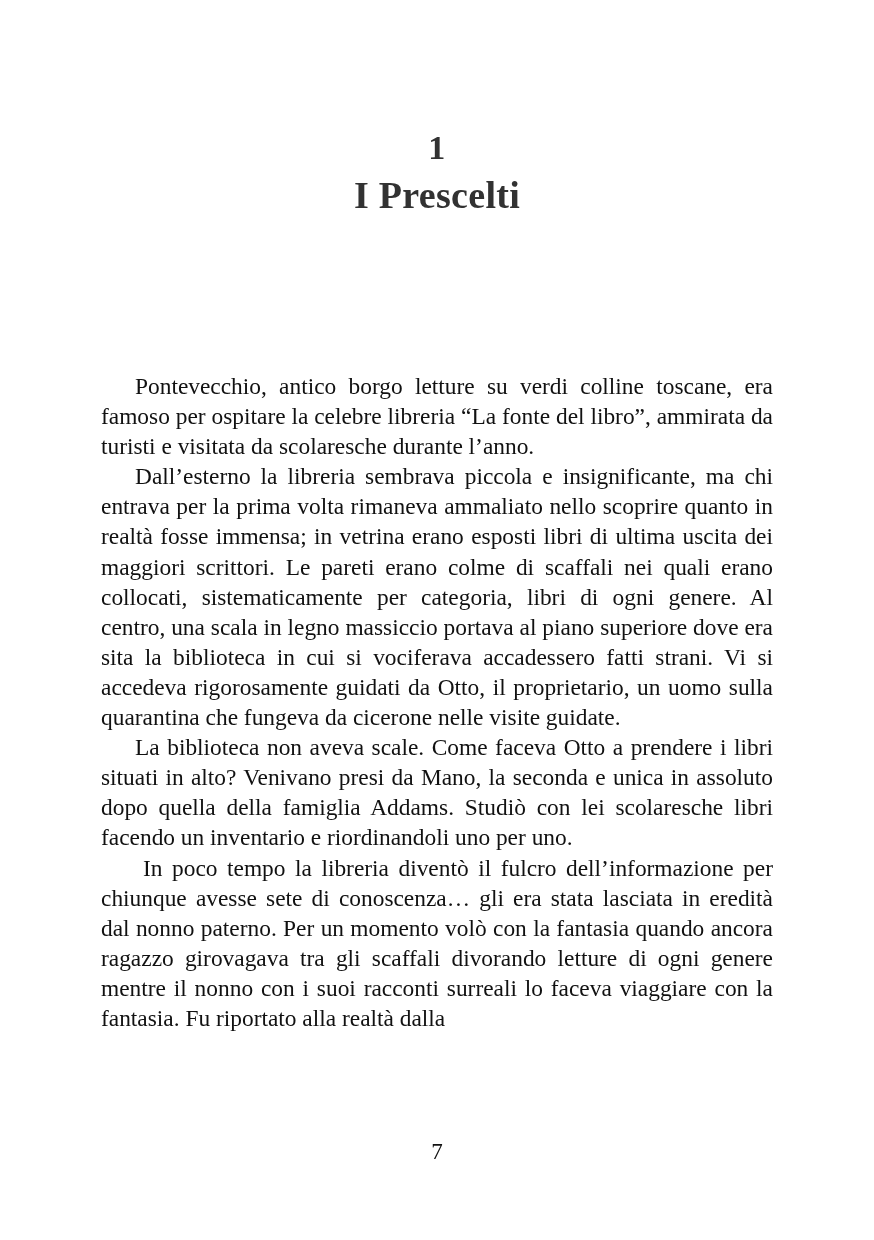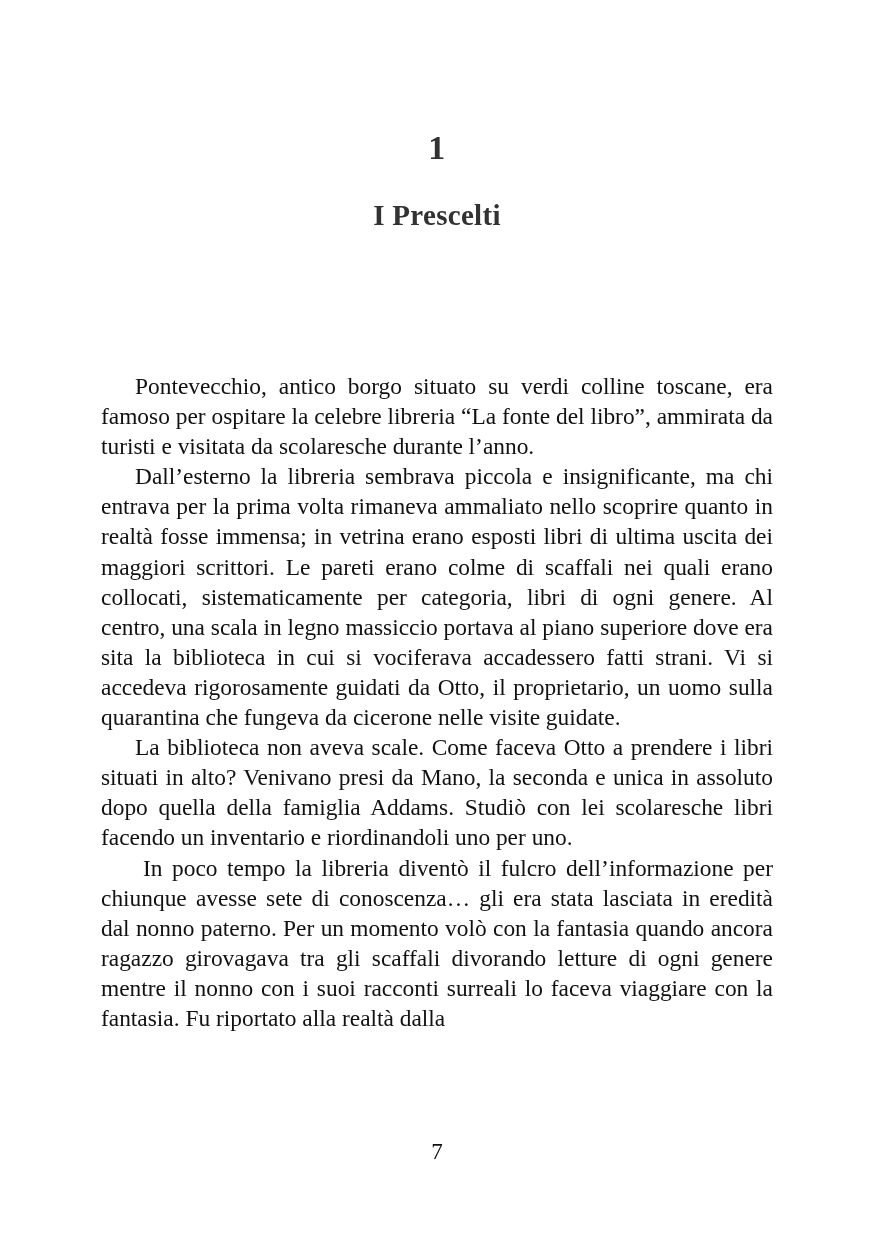--- a/index.html
+++ b/index.html
@@ -23,24 +23,24 @@
     text-align: center;
     color: #323232;
   }
   .chapter-number {
     font-size: 34px;
     font-weight: bold;
     line-height: 40px;
     letter-spacing: 0.5px;
   }
   .chapter-title {
-    font-size: 29px;
+    font-size: 38px;
     font-weight: bold;
     line-height: 46px;
-    margin-top: 24px;
+    margin-top: 4px;
     letter-spacing: 0.3px;
   }
   .body-block {
     position: absolute;
     left: 101px;
     top: 371px;
     width: 672px;
     color: #111111;
     font-size: 23.4px;
     line-height: 30.1px;
@@ -71,21 +71,21 @@
 <body>
 
 <div class="page">
 
   <header class="chapter-head">
     <div class="chapter-number">1</div>
     <div class="chapter-title">I Prescelti</div>
   </header>
 
   <article class="body-block">
-    <p>Pontevecchio, antico borgo situato su verdi colline toscane, era famoso per ospitare la celebre libreria “La fonte del libro”, ammirata da turisti e visitata da scolaresche durante l’anno.</p>
+    <p>Pontevecchio, antico borgo letture su verdi colline toscane, era famoso per ospitare la celebre libreria “La fonte del libro”, ammirata da turisti e visitata da scolaresche durante l’anno.</p>
     <p>Dall’esterno la libreria sembrava piccola e insignificante, ma chi entrava per la prima volta rimaneva ammaliato nello scoprire quanto in realtà fosse immensa; in vetrina erano esposti libri di ultima uscita dei maggiori scrittori. Le pareti erano colme di scaffali nei quali erano collocati, sistematicamente per categoria, libri di ogni genere. Al centro, una scala in legno massiccio portava al piano superiore dove era sita la biblioteca in cui si vociferava accadessero fatti strani. Vi si accedeva rigorosamente guidati da Otto, il proprietario, un uomo sulla quarantina che fungeva da cicerone nelle visite guidate.</p>
     <p>La biblioteca non aveva scale. Come faceva Otto a prendere i libri situati in alto? Venivano presi da Mano, la seconda e unica in assoluto dopo quella della famiglia Addams. Studiò con lei scolaresche libri facendo un inventario e riordinandoli uno per uno.</p>
     <p class="wide-indent"> In poco tempo la libreria diventò il fulcro dell’informazione per chiunque avesse sete di conoscenza… gli era stata lasciata in eredità dal nonno paterno. Per un momento volò con la fantasia quando ancora ragazzo girovagava tra gli scaffali divorando letture di ogni genere mentre il nonno con i suoi racconti surreali lo faceva viaggiare con la fantasia. Fu riportato alla realtà dalla</p>
   </article>
 
   <footer class="folio">7</footer>
 
 </div>
 
 </body></html>

